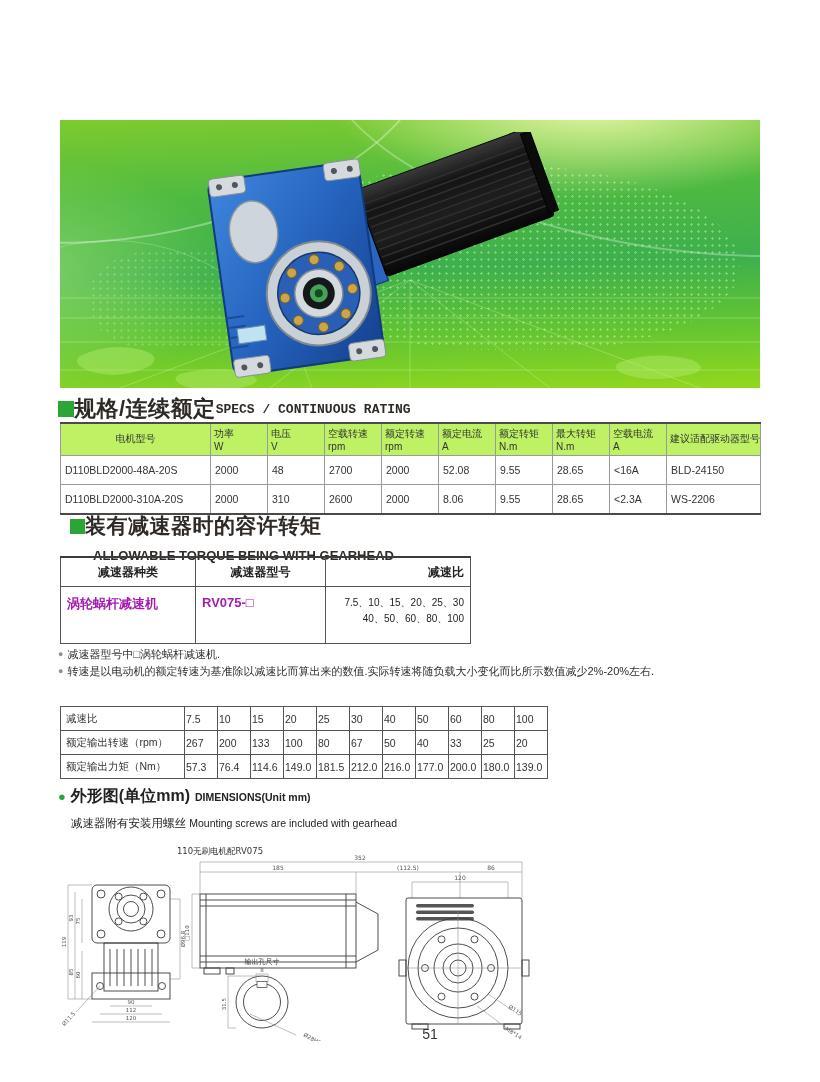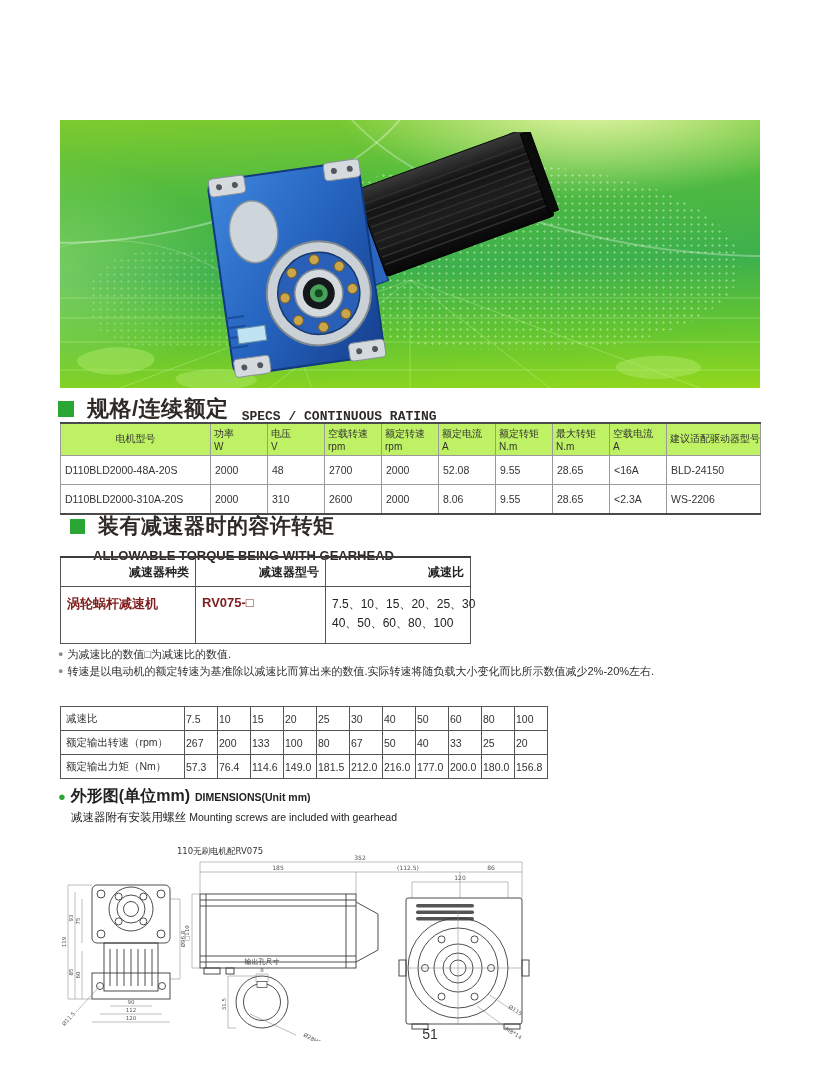--- a/index.html
+++ b/index.html
@@ -25,58 +25,58 @@
   .swirl{position:absolute;border-radius:50%;}
   .swirl.s1{width:560px;height:260px;left:-190px;top:-150px;border:2px solid rgba(255,255,255,.35);transform:rotate(-12deg);}
   .swirl.s2{width:700px;height:300px;right:-260px;top:-175px;border:2px solid rgba(255,255,255,.30);transform:rotate(9deg);}
   .swirl.s3{width:420px;height:420px;left:-160px;top:120px;border:1px solid rgba(255,255,255,.22);}
   .dots{position:absolute;background-image:radial-gradient(rgba(235,255,215,.55) 1px,transparent 1.4px);
     background-size:7px 7px;}
   .dots.d1{left:250px;top:45px;width:430px;height:185px;border-radius:35% 55% 45% 40%;opacity:.65;}
   .dots.d2{left:30px;top:130px;width:180px;height:100px;border-radius:40%;opacity:.4;}
 
   
-  .sec{display:flex;align-items:flex-end;gap:13px;}
+  .sec{display:flex;align-items:center;gap:0;}
   .sec .sq{width:16px;height:16px;background:#2ba636;align-self:center;flex:0 0 auto;}
   .sec .cn{font-size:22px;font-weight:bold;color:#2f2a26;letter-spacing:.5px;}
   .sec .en{font-size:13px;font-weight:bold;color:#2f2a26;font-family:Liberation Mono, monospace;}
   .sec2en{font-size:13px;font-weight:bold;color:#2f2a26;margin-left:23px;margin-top:8px;}
 
   
   table{border-collapse:collapse;table-layout:fixed;}
   .t1{width:700px;border-top:2px solid #4a4a4a;border-bottom:2px solid #4a4a4a;}
   .t1 th,.t1 td{border:1px solid #9a9a9a;font-weight:normal;}
   .t1 th{background:#bef264;font-size:10px;text-align:left;padding:2px 3px;vertical-align:middle;white-space:nowrap;}
   .t1 th.c{text-align:center;}
   .t1 td{font-size:10.5px;padding:2px 4px;height:24px;white-space:nowrap;}
   .t1 thead tr{height:32px;}
 
   .t2{width:410px;border-top:2px solid #3c3c3c;}
   .t2 th,.t2 td{border:1px solid #555;}
-  .t2 th{font-size:12px;font-weight:bold;color:#222;text-align:right;padding:4px 6px;height:20px;white-space:nowrap;}
+  .t2 th{font-size:12px;font-weight:bold;color:#222;text-align:center;padding:4px 6px;height:20px;white-space:nowrap;}
   .t2 th.r{text-align:right;}
   .t2 td{vertical-align:top;padding:8px 6px 4px 6px;height:44px;}
-  .t2 td.big{font-size:13px;font-weight:bold;color:#7f1d1d;white-space:nowrap;}
-  .t2 td.ratios{font-size:12px;line-height:1.55;white-space:nowrap;color:#222;}
+  .t2 td.big{font-size:13px;font-weight:bold;color:#a21caf;white-space:nowrap;}
+  .t2 td.ratios{font-size:10px;text-align:right;line-height:1.55;white-space:nowrap;color:#222;}
 
   .t3{width:487px;}
   .t3 td{border:1px solid #555;font-size:10.5px;height:23px;text-align:left;white-space:nowrap;padding:0 1px;}
   .t3 td.lbl{text-align:left;padding-left:5px;}
 
   
   .notes{left:58px;top:646px;font-size:11px;color:#2e2e2e;line-height:1.55;}
   .notes .b{color:#8f8f8f;font-size:9px;margin-right:4px;vertical-align:1px;}
 
   
   .dimhead{left:58px;top:786px;}
   .dimhead .l1{display:flex;align-items:baseline;gap:5px;}
   .dimhead .dot{color:#2ba636;font-size:13px;}
   .dimhead .cn{font-size:16px;font-weight:bold;color:#222;}
   .dimhead .en{font-size:10.5px;font-weight:bold;color:#222;}
-  .dimhead .l2{margin-top:3px;font-size:11.5px;color:#222;margin-left:13px;}
+  .dimhead .l2{margin-top:9px;font-size:11.5px;color:#222;margin-left:13px;}
   .dimhead .l2 .en2{font-size:10.5px;}
 
   .pageno{left:0;top:1026px;width:860px;text-align:center;font-size:14px;color:#333;}
 
   svg text{font-family:"DejaVu Sans","Liberation Sans",sans-serif;}
 </style>
 </head>
 <body>
 
 <div class="abs hdr">
@@ -307,21 +307,21 @@
       <td class="big">RV075-□</td>
       <td class="ratios">
         <div>7.5、10、15、20、25、30</div>
         <div>40、50、60、80、100</div>
       </td>
     </tr>
   </tbody>
 </table>
 
 <div class="abs notes">
-  <div><span class="b">●</span><span>为减速比的数值□为减速比的数值.</span></div>
+  <div><span class="b">●</span><span>减速器型号中□涡轮蜗杆减速机.</span></div>
   <div><span class="b">●</span><span>转速是以电动机的额定转速为基准除以减速比而算出来的数值.实际转速将随负载大小变化而比所示数值减少2%-20%左右.</span></div>
 </div>
 
 <table class="abs t3" style="left:60px;top:706px;">
   <colgroup>
     <col style="width:124px">
       <col style="width:33px">
       <col style="width:33px">
       <col style="width:33px">
     <col style="width:33px">
@@ -367,21 +367,21 @@
       <td>57.3</td>
       <td>76.4</td>
       <td>114.6</td>
       <td>149.0</td>
       <td>181.5</td>
       <td>212.0</td>
       <td>216.0</td>
       <td>177.0</td>
       <td>200.0</td>
       <td>180.0</td>
-      <td>156.8</td>
+      <td>139.0</td>
     </tr>
   </tbody>
 </table>
 
 <div class="abs dimhead">
   <div class="l1">
     <span class="dot">●</span>
     <span class="cn">外形图(单位mm)</span>
     <span class="en">DIMENSIONS(Unit mm)</span>
   </div>

